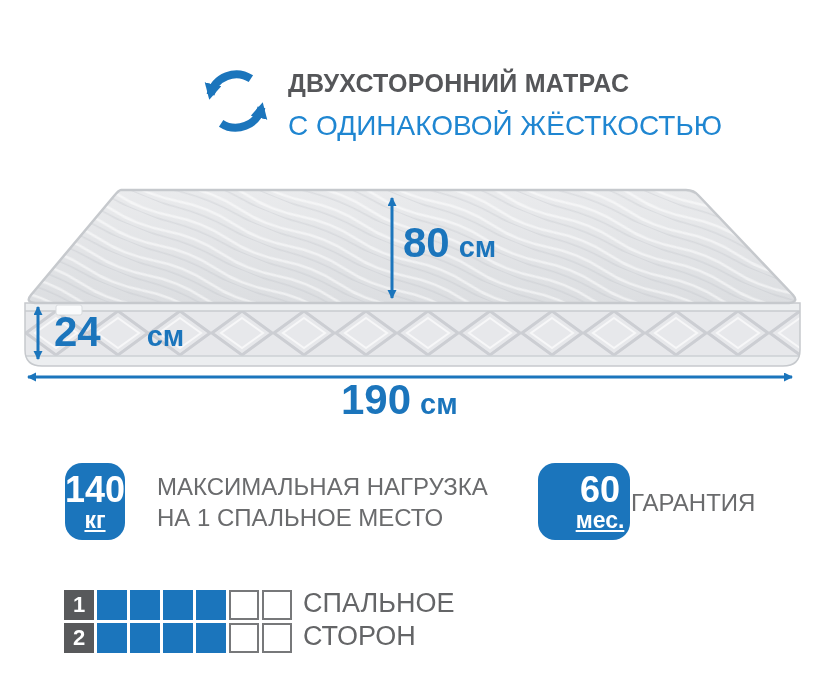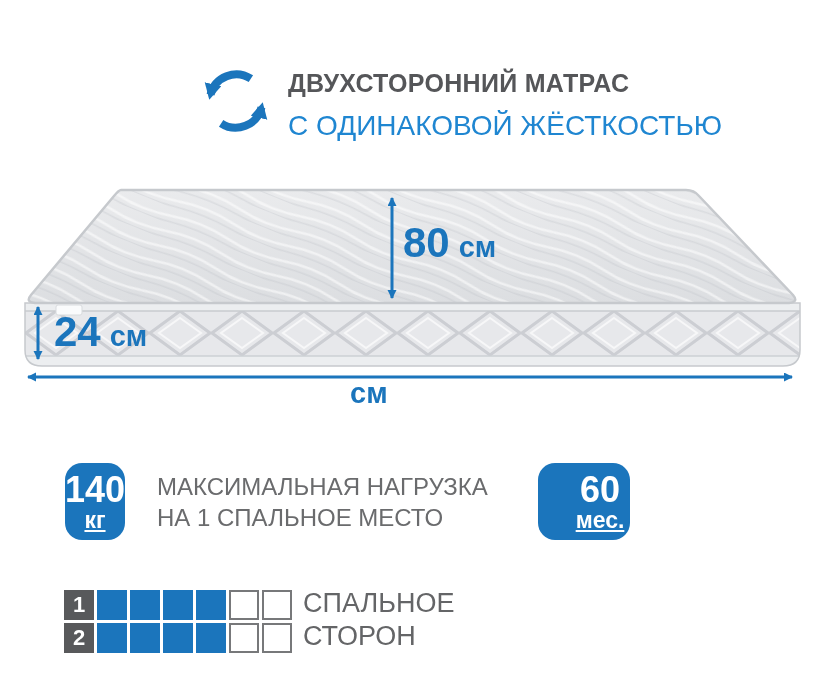--- a/index.html
+++ b/index.html
@@ -11,21 +11,21 @@
   .title-block{position:absolute;left:288px;top:68px;}
   .title{font-size:25px;font-weight:bold;color:#555659;line-height:31px;letter-spacing:.3px;white-space:nowrap;}
   .subtitle{font-size:28px;font-weight:normal;color:#1f86d1;line-height:30px;margin-top:12px;white-space:nowrap;}
 
   
   .scene{position:absolute;left:0;top:0;width:816px;height:450px;}
   .dim{position:absolute;display:flex;align-items:baseline;color:#1b75bc;font-weight:bold;white-space:nowrap;justify-content:center;}
   .dim .num{font-size:42px;line-height:1;}
   .dim .unit{font-size:29px;line-height:1;margin-left:9px;}
   .dim-width{left:403px;top:222px;}
-  .dim-height{left:54px;top:311px;}
+  .dim-height{left:54px;top:311px;gap:37px;}
   .dim-length{left:341px;top:379px;}
 
   
   .badge{position:absolute;width:60px;height:77px;background:#1b75bc;border-radius:17px;
          color:#fff;display:flex;flex-direction:column;align-items:center;justify-content:center;}
   .badge .value{font-size:36px;font-weight:bold;line-height:1;}
   .badge .unit{font-size:23px;font-weight:bold;line-height:1;margin-top:1px;text-decoration:underline;}
   .badge-1{left:65px;top:463px;}
   .badge-2{left:538px;top:463px;padding-left:32px;}
   .badge-label{position:absolute;color:#6a6b6d;font-size:24px;line-height:31px;white-space:nowrap;}
@@ -114,35 +114,39 @@
 
   <div class="dim dim-width">
     <span class="num">80</span>
     <span class="unit">см</span>
   </div>
   <div class="dim dim-height">
     <span class="num">24</span>
     <span class="unit">см</span>
   </div>
   <div class="dim dim-length">
+    <span class="num">190</span>
     <span class="unit">см</span>
   </div>
 
   <div class="badge badge-1">
     <div class="value">140</div>
     <div class="unit">кг</div>
   </div>
   <div class="badge-label badge-label-1">
     <div>МАКСИМАЛЬНАЯ НАГРУЗКА</div>
     <div>НА 1 СПАЛЬНОЕ МЕСТО</div>
   </div>
 
   <div class="badge badge-2">
     <div class="value">60</div>
     <div class="unit">мес.</div>
+  </div>
+  <div class="badge-label badge-label-2">
+    <div>ГАРАНТИЯ</div>
   </div>
 
   <div class="hard-row hard-row-0">
     <div class="cell cell-num">1</div>
   <div class="cell filled"></div>
       <div class="cell filled"></div>
       <div class="cell filled"></div>
       <div class="cell filled"></div>
       <div class="cell empty"></div>
       <div class="cell empty"></div>

